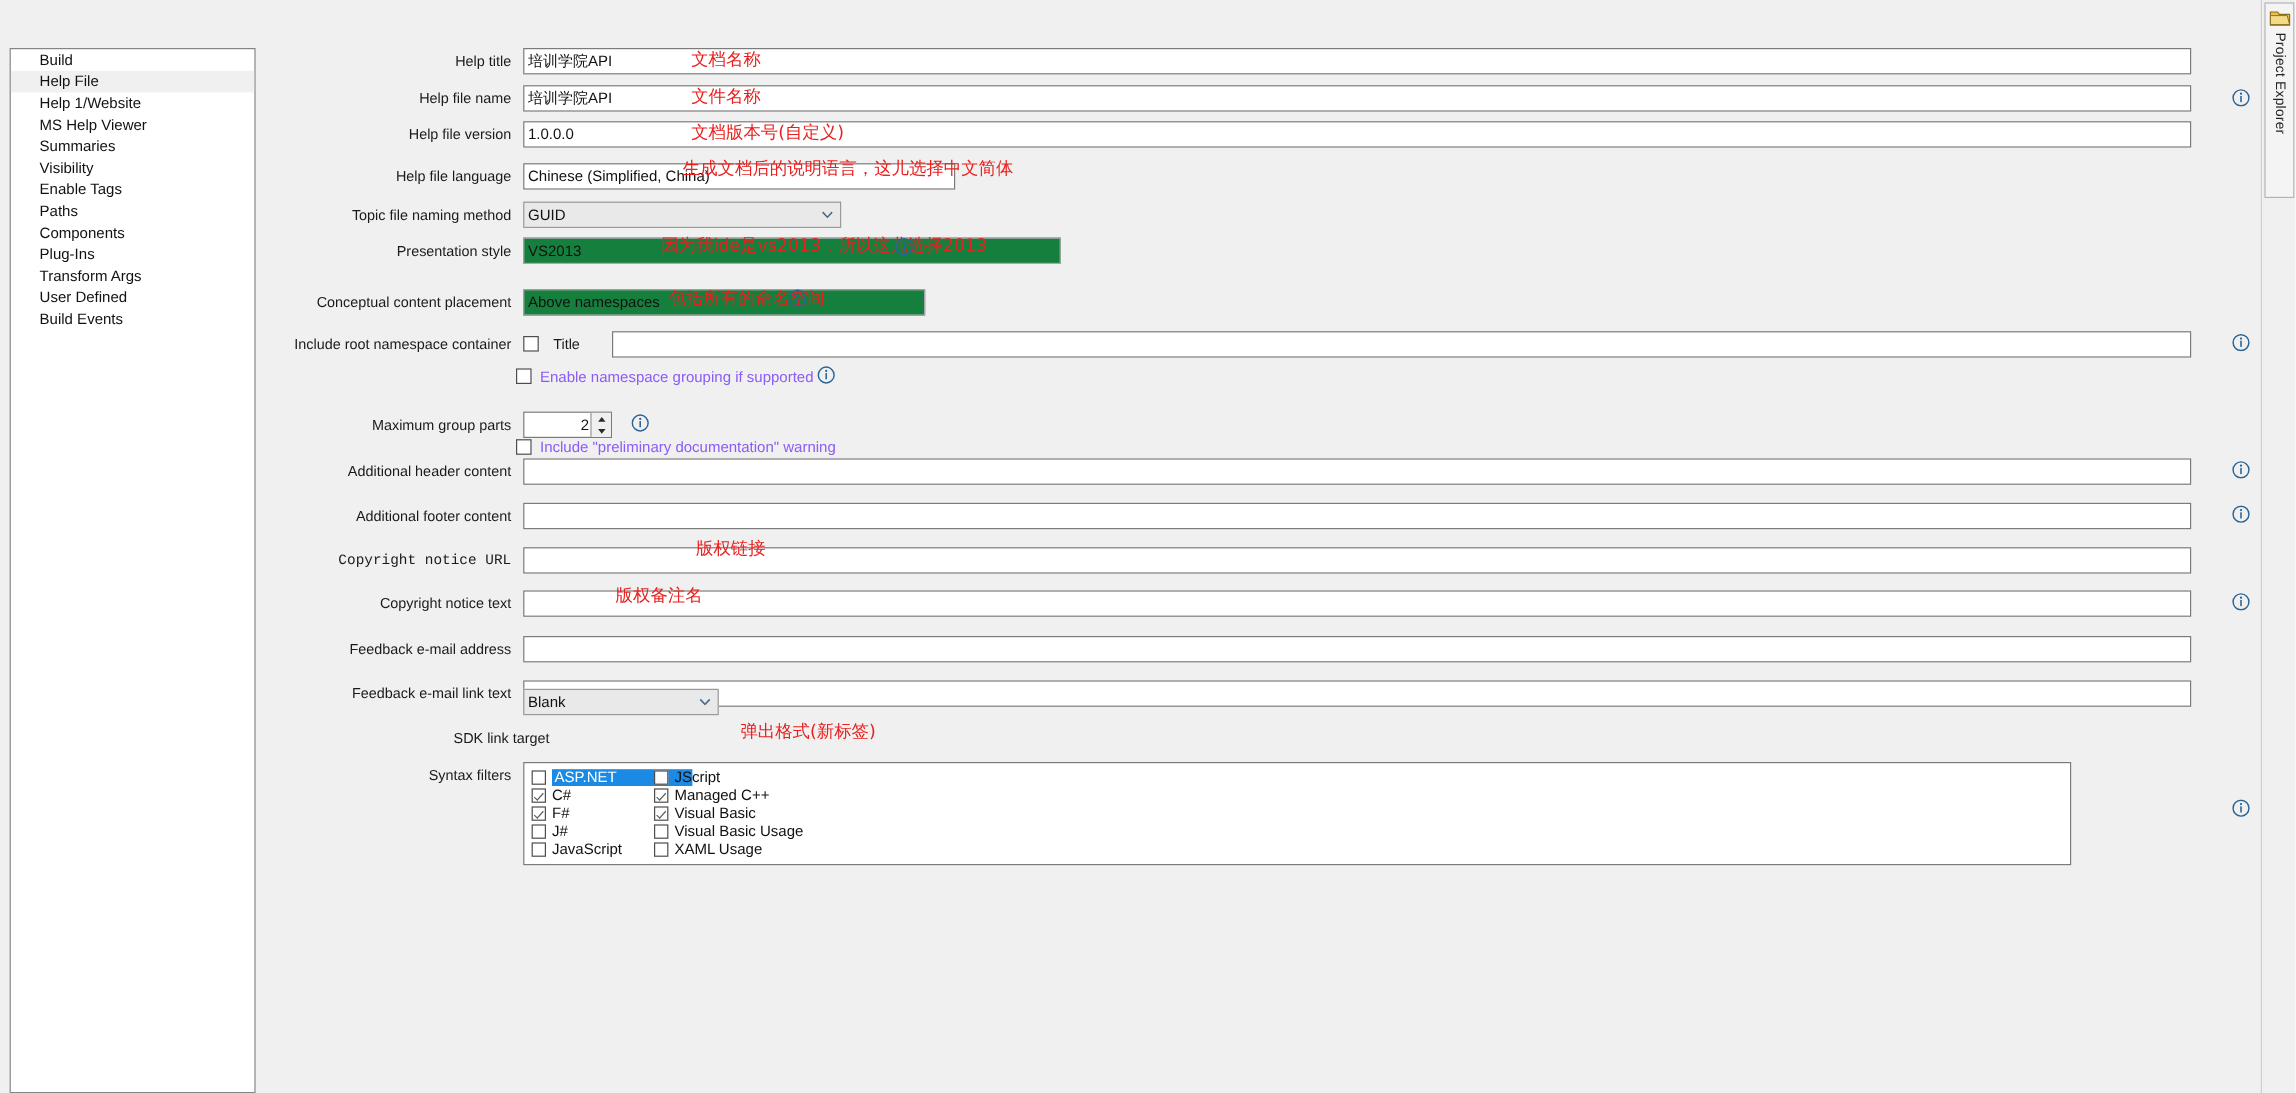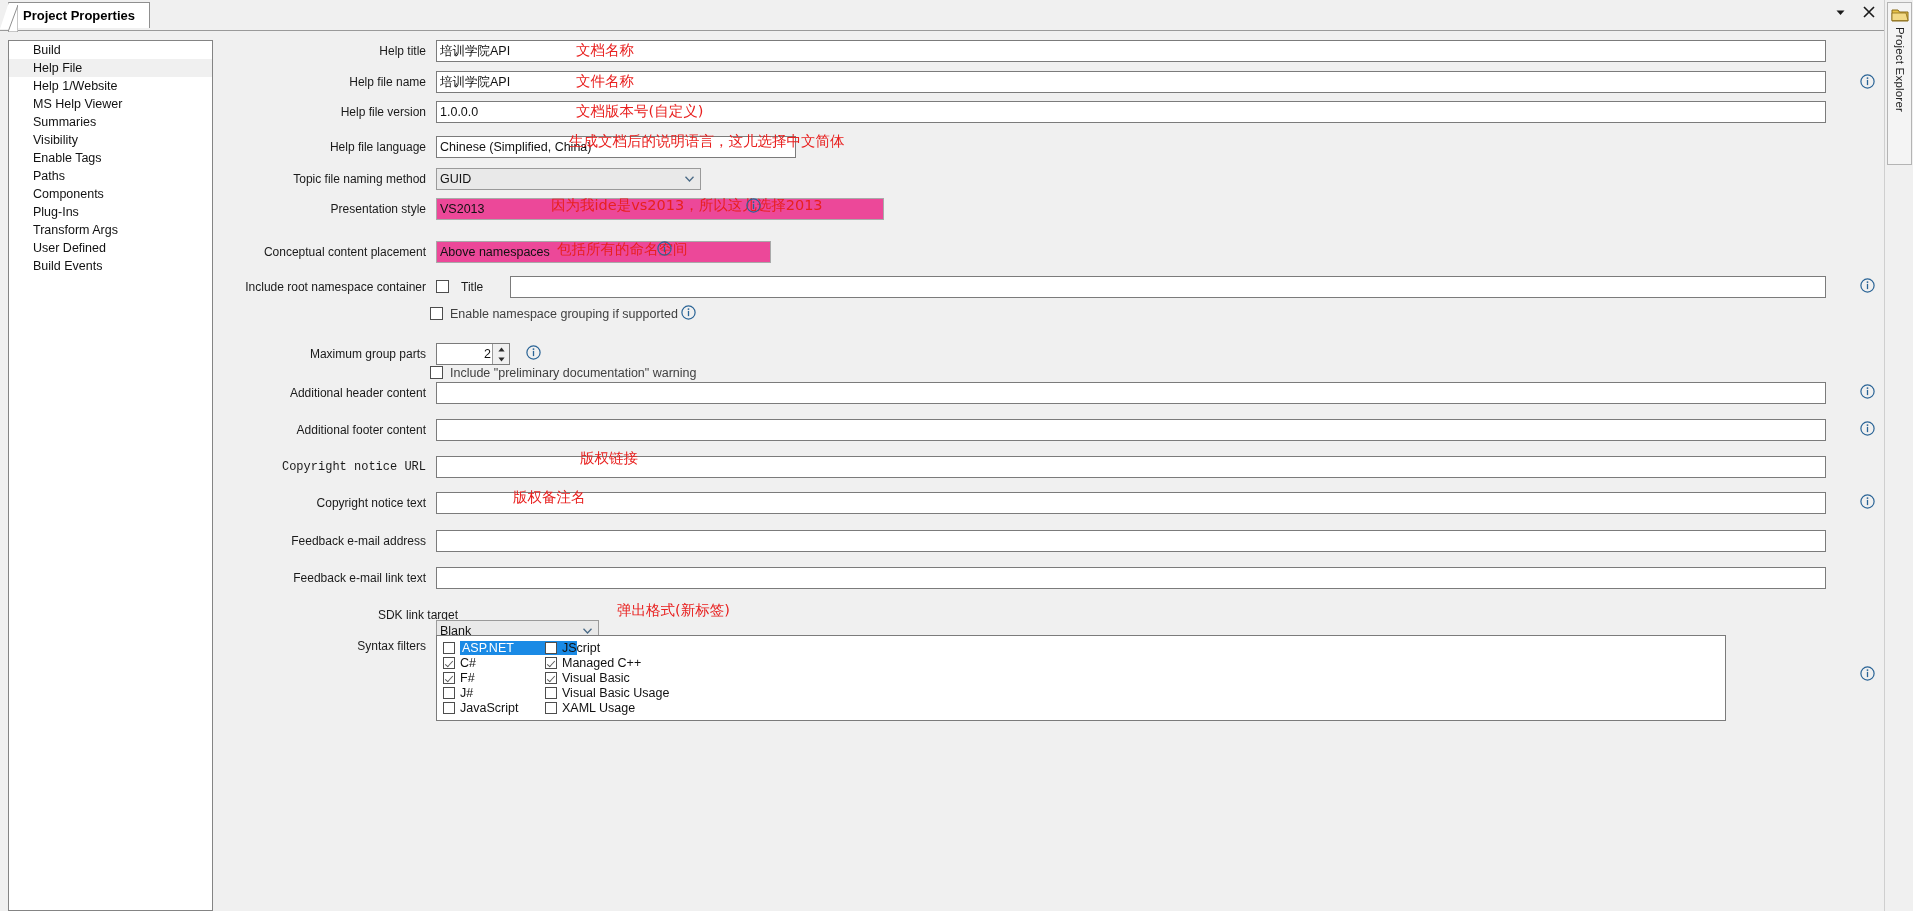--- a/index.html
+++ b/index.html
@@ -169,35 +169,35 @@
     line-height: 20px;
     white-space: nowrap;
     overflow: hidden;
   }
   .combo .chev {
     position: absolute;
     right: 6px; top: 7px;
     width: 9px; height: 6px;
   }
   .combo.flat {
-    background: #ec4899;
+    background: #15803d;
     border: 1px solid #a9a9a9;
   }
   .cb {
     position: absolute;
     width: 13px; height: 13px;
     background: #ffffff;
     border: 1px solid #4d4d4d;
     box-sizing: border-box;
   }
   .cbtext {
     position: absolute;
     font-size: 12.5px;
     line-height: 14px;
-    color: #404040;
+    color: #8b5cf6;
     white-space: nowrap;
   }
   .info {
     position: absolute;
     width: 15px; height: 15px;
   }
   .spin {
     position: absolute;
     width: 74px; height: 22px;
     background: #ffffff;
@@ -283,40 +283,20 @@
     background: #1a8ae5;
     color: #ffffff;
     padding: 0 2px;
   }
 </style>
 </head>
 <body>
 
 <div id="app">
 
-  <div class="tabstrip">
-    <div class="doc-tab">
-      <svg class="doc-tab-slant" viewBox="0 0 10 27">
-        <polygon points="0,27 10,0 10,27" fill="#ffffff" stroke="#8f8f8f" stroke-width="1"></polygon>
-      </svg>
-      <span>Project Properties</span>
-    </div>
-    <div class="win-btns">
-      <div class="win-btn">
-        <svg width="11" height="11" viewBox="0 0 11 11">
-            <polygon points="1.5,3.5 9.5,3.5 5.5,8" fill="#1a1a1a"></polygon>
-          </svg>
-      </div>
-      <div class="win-btn">
-        <svg width="12" height="12" viewBox="0 0 12 12">
-            <path d="M1,1 L11,11 M11,1 L1,11" stroke="#1a1a1a" stroke-width="1.6" fill="none"></path>
-          </svg>
-      </div>
-    </div>
-  </div>
 
   <div class="rail">
     <div class="rail-tab">
       <svg class="rail-icon" viewBox="0 0 18 16">
         <path d="M1,3 L7,3 L8.5,5 L17,5 L17,14 L1,14 Z" fill="#e8c34a" stroke="#8a6d1a" stroke-width="1"></path>
         <path d="M1,6 L15,6 L17,13.5 L1,13.5 Z" fill="#f3da86" stroke="#8a6d1a" stroke-width="0.8"></path>
       </svg>
       <span class="rail-label">Project Explorer</span>
     </div>
   </div>
@@ -480,21 +460,21 @@
         </svg>
     </div>
 
     <div class="lbl" style="left:0;top:500px;width:213px;">Feedback e-mail address</div>
     <div class="txt" style="left:223px;top:500px;width:1390px;"></div>
 
     <div class="lbl" style="left:0;top:537px;width:213px;">Feedback e-mail link text</div>
     <div class="txt" style="left:223px;top:537px;width:1390px;"></div>
 
     <div class="lbl" style="left:16px;top:574px;width:213px;padding-left:16px;">SDK link target</div>
-    <div class="combo" style="left:223px;top:590px;width:163px;">
+    <div class="combo" style="left:223px;top:544px;width:163px;">
       <span>Blank</span>
       <svg class="chev" viewBox="0 0 9 6">
           <path d="M0.5,0.8 L4.5,5 L8.5,0.8" fill="none" stroke="#4a6a86" stroke-width="1.3"></path>
         </svg>
     </div>
     <div class="anno" style="left:404px;top:571px;">弹出格式(新标签)</div>
 
     <div class="lbl" style="left:0;top:605px;width:213px;">Syntax filters</div>
     <div class="sfbox" style="left:223px;top:605px;width:1290px;height:86px;padding-left:33px;">
       <div class="sf-col" id="sf-left" style="left:6px;width:130px;">

